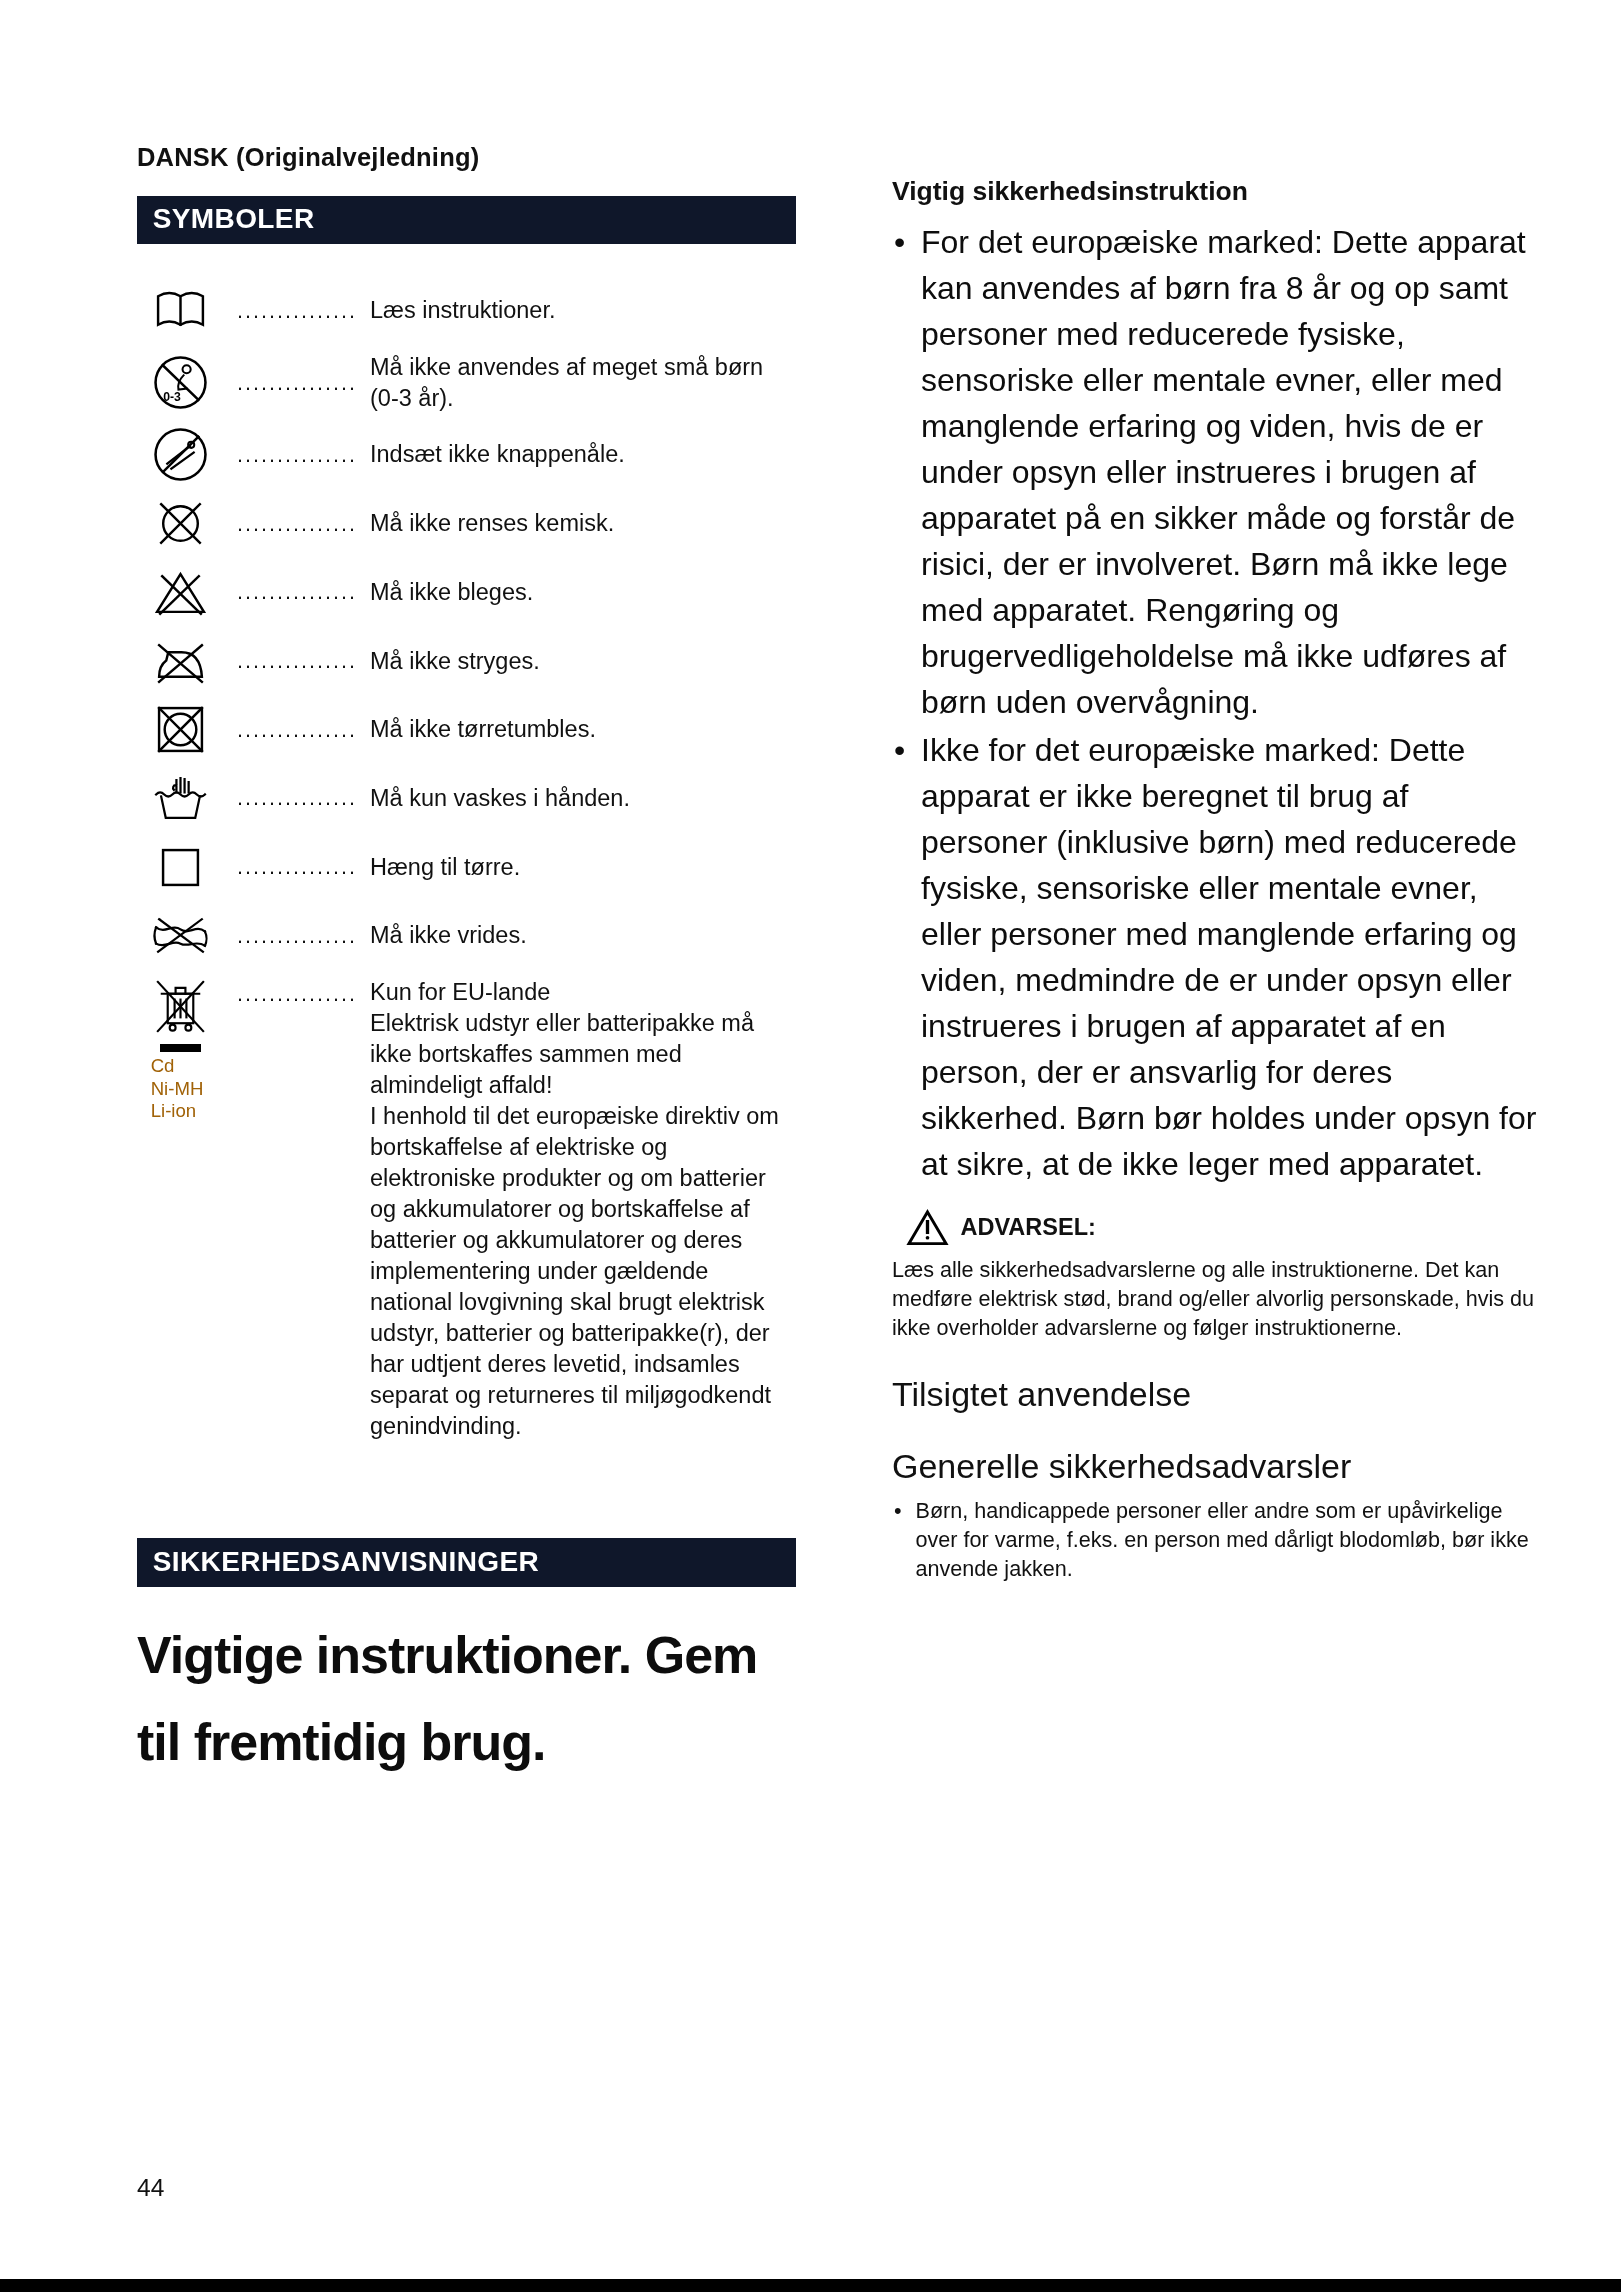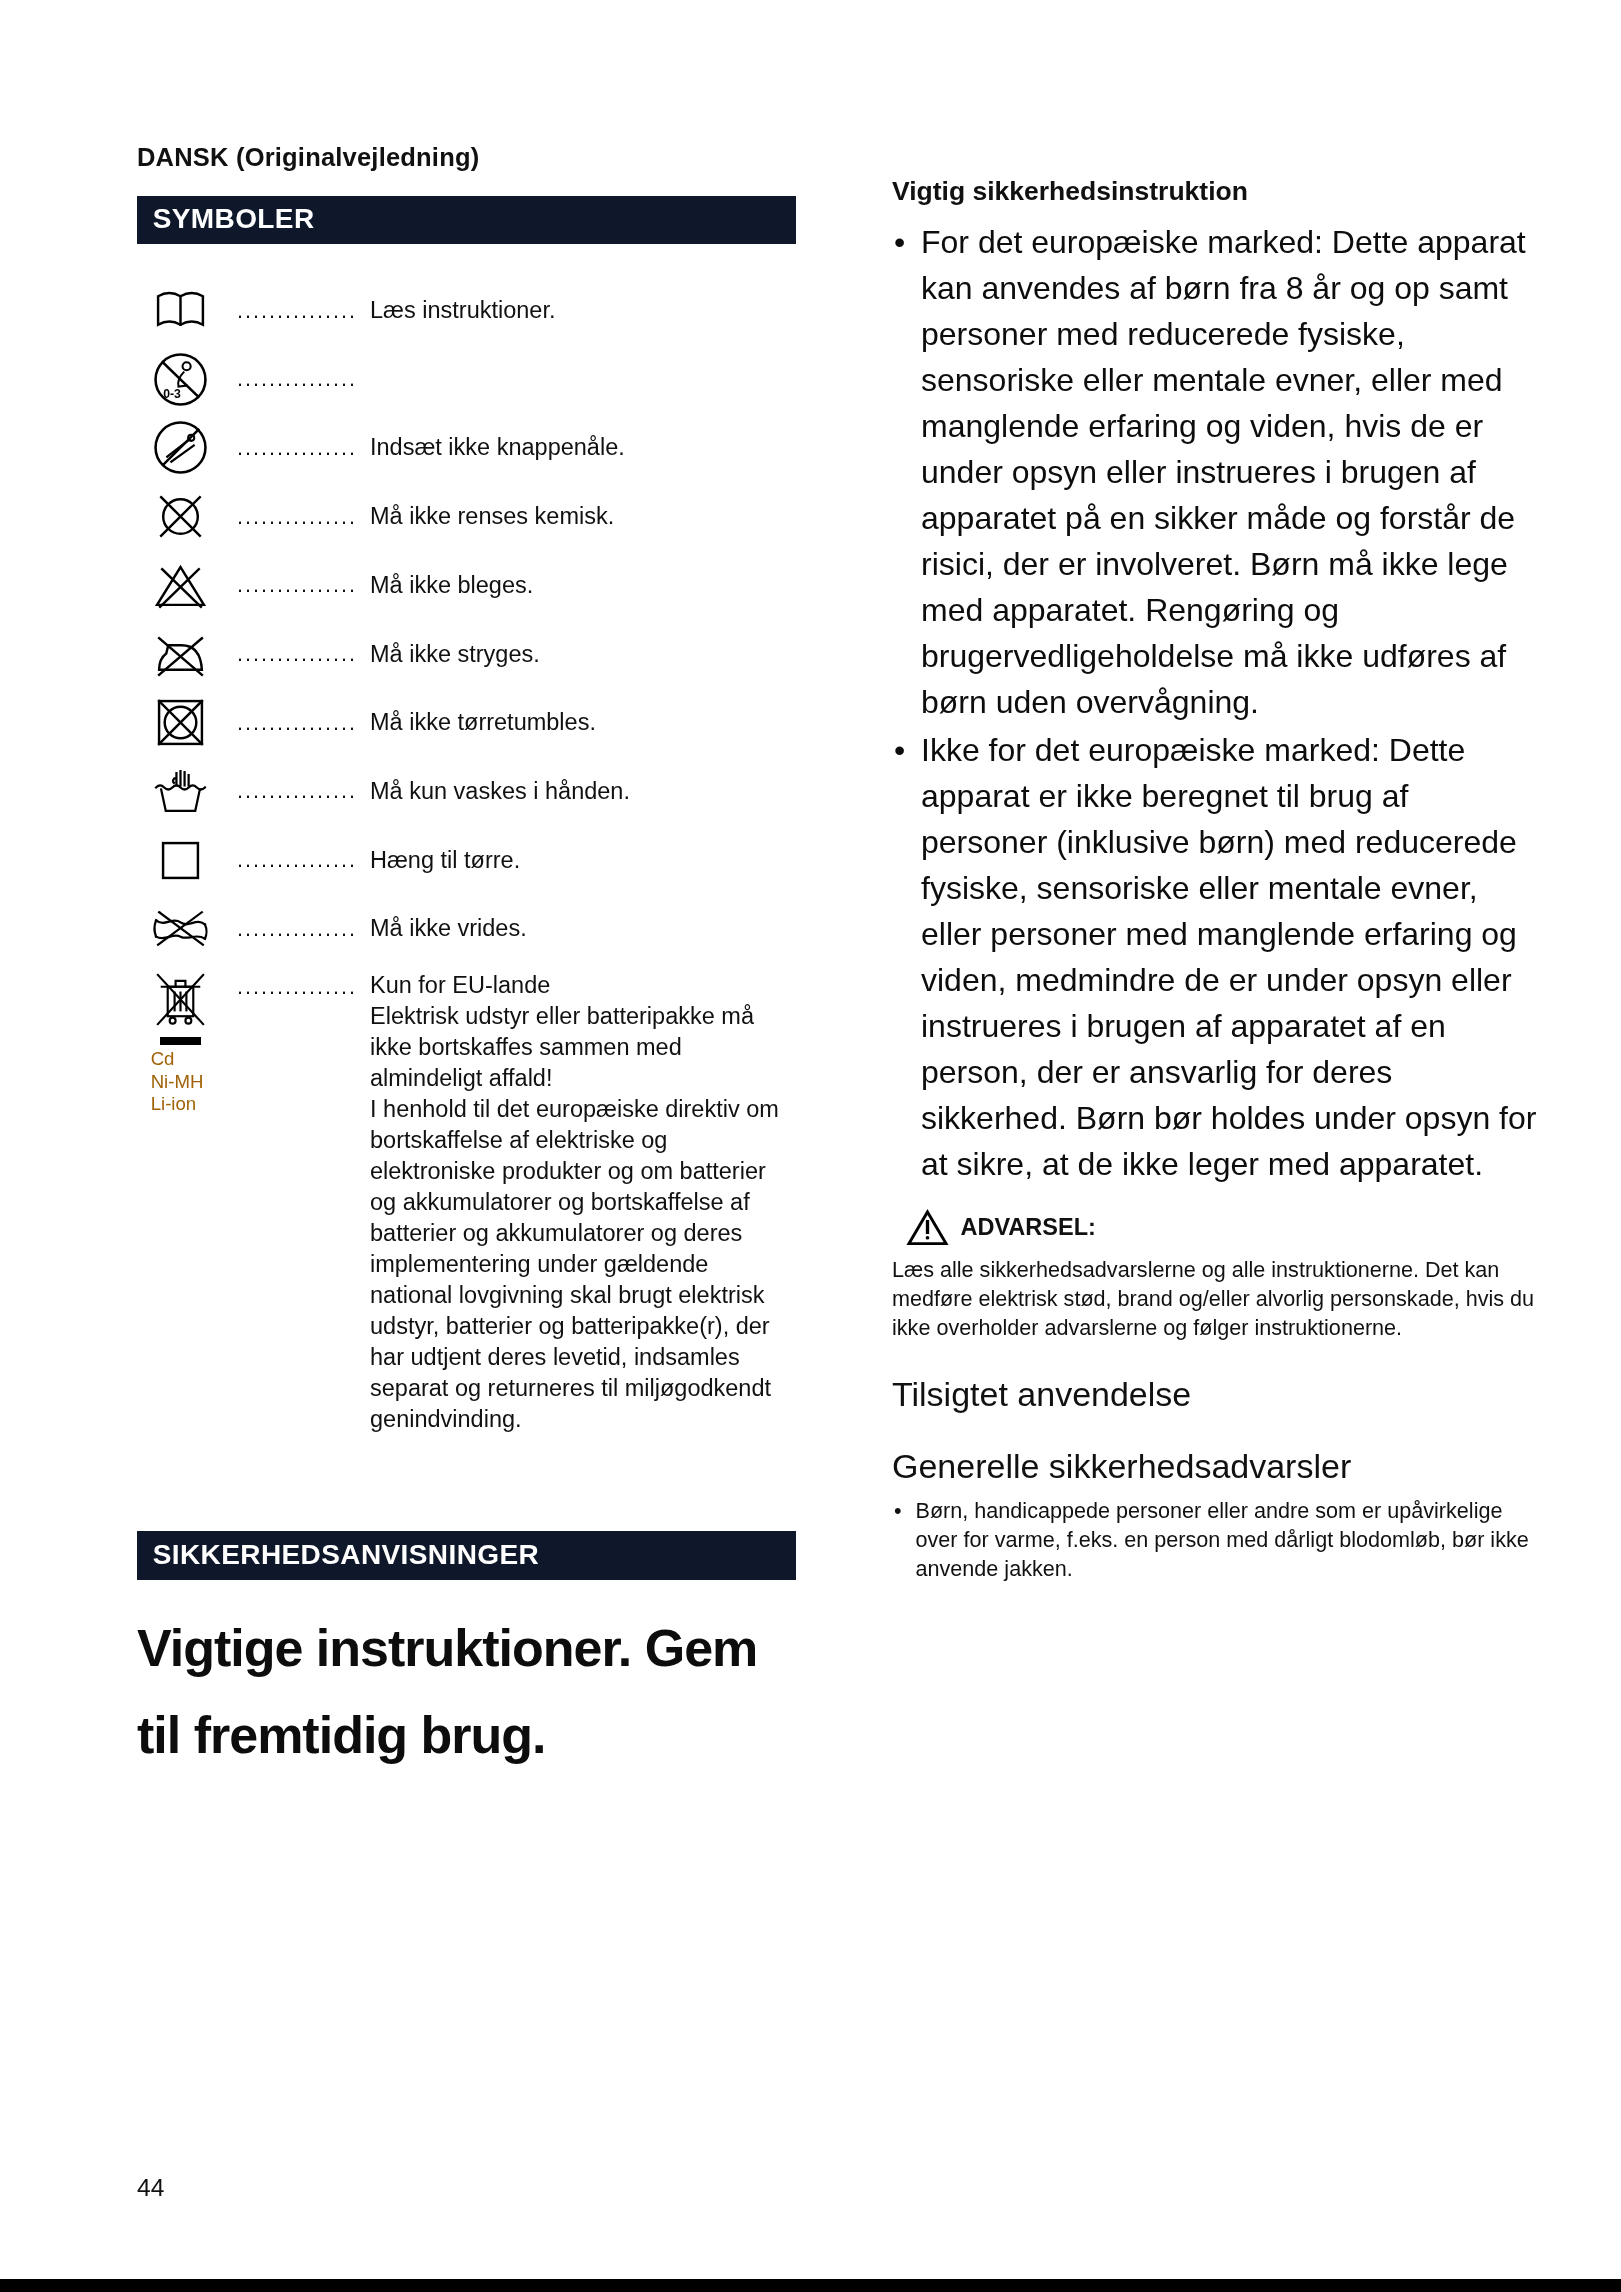--- a/index.html
+++ b/index.html
@@ -118,20 +118,21 @@
         <div class="sym-icon-cell">
           <svg width="55" height="55" viewBox="0 0 54 54" fill="none" stroke="#000" stroke-width="2.5">
             <circle cx="27" cy="27" r="24.5"></circle>
             <circle cx="33" cy="14" r="4" stroke-width="2"></circle>
             <path d="M30 20 C26 24 24 29 25 34 M25 34 L33 33" stroke-width="2"></path>
             <line x1="9.5" y1="10" x2="44.5" y2="44"></line>
             <text x="10" y="45" font-size="12" font-weight="bold" fill="#000" stroke="none">0-3</text>
           </svg>
         </div>
         <div class="sym-leader">...............</div>
+        <div class="sym-text">Må ikke anvendes af meget små børn (0-3 år).</div>
       </div>
 
       <div class="sym-row">
         <div class="sym-icon-cell">
           <svg width="55" height="55" viewBox="0 0 54 54" fill="none" stroke="#000" stroke-width="2.5">
             <circle cx="27" cy="27" r="24.5"></circle>
             <line x1="14" y1="36" x2="36" y2="19" stroke-width="2.2"></line>
             <circle cx="37.5" cy="17.5" r="3" stroke-width="2"></circle>
             <line x1="18" y1="41" x2="40" y2="25" stroke-width="2.2"></line>
             <line x1="10" y1="44" x2="44.5" y2="9.5"></line>

